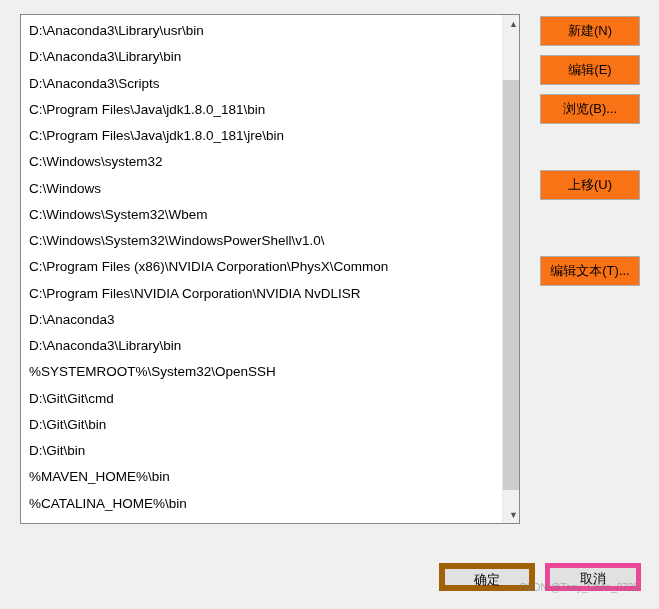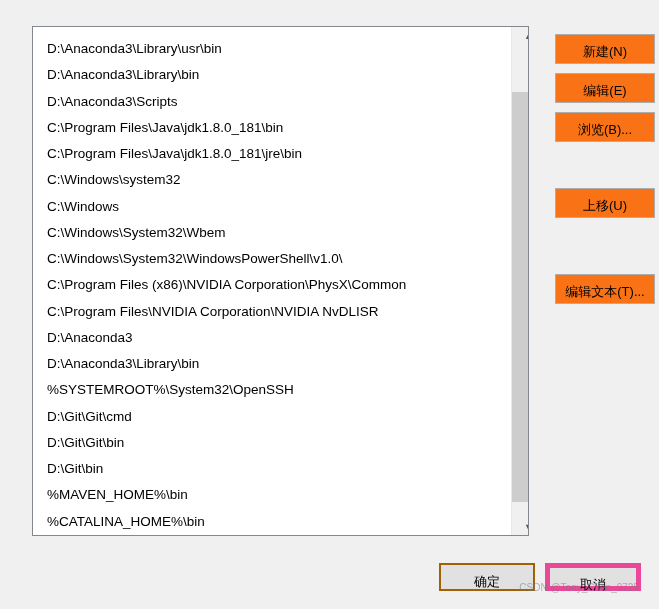--- a/index.html
+++ b/index.html
@@ -1,18 +1,18 @@
 <!DOCTYPE html>
 <html><head>
   <meta charset="utf-8">
   <style>
     * {
       box-sizing: border-box;
       margin: 0;
-      padding: 8px;
+      padding: 2px;
     }
     body {
       font-family: "Microsoft YaHei", "Segoe UI", Tahoma, sans-serif;
       font-size: 13px;
       background: #f0f0f0;
       width: 659px;
       height: 609px;
       position: relative;
     }
     .dialog-body {
@@ -100,21 +100,21 @@
     .btn-bottom {
       width: 96px;
       height: 28px;
       background: #e1e1e1;
       border: 5px solid #ec4899;
       font-size: 13px;
       cursor: pointer;
       font-family: inherit;
     }
     .btn-bottom.default {
-      border: 2px solid #a16207;
+      border: 6px solid #a16207;
       margin-left: 40px;
     }
     .watermark {
       position: absolute;
       bottom: 16px;
       right: 20px;
       font-size: 10px;
       color: rgba(120,120,120,0.55);
       pointer-events: none;
       z-index: 100;

